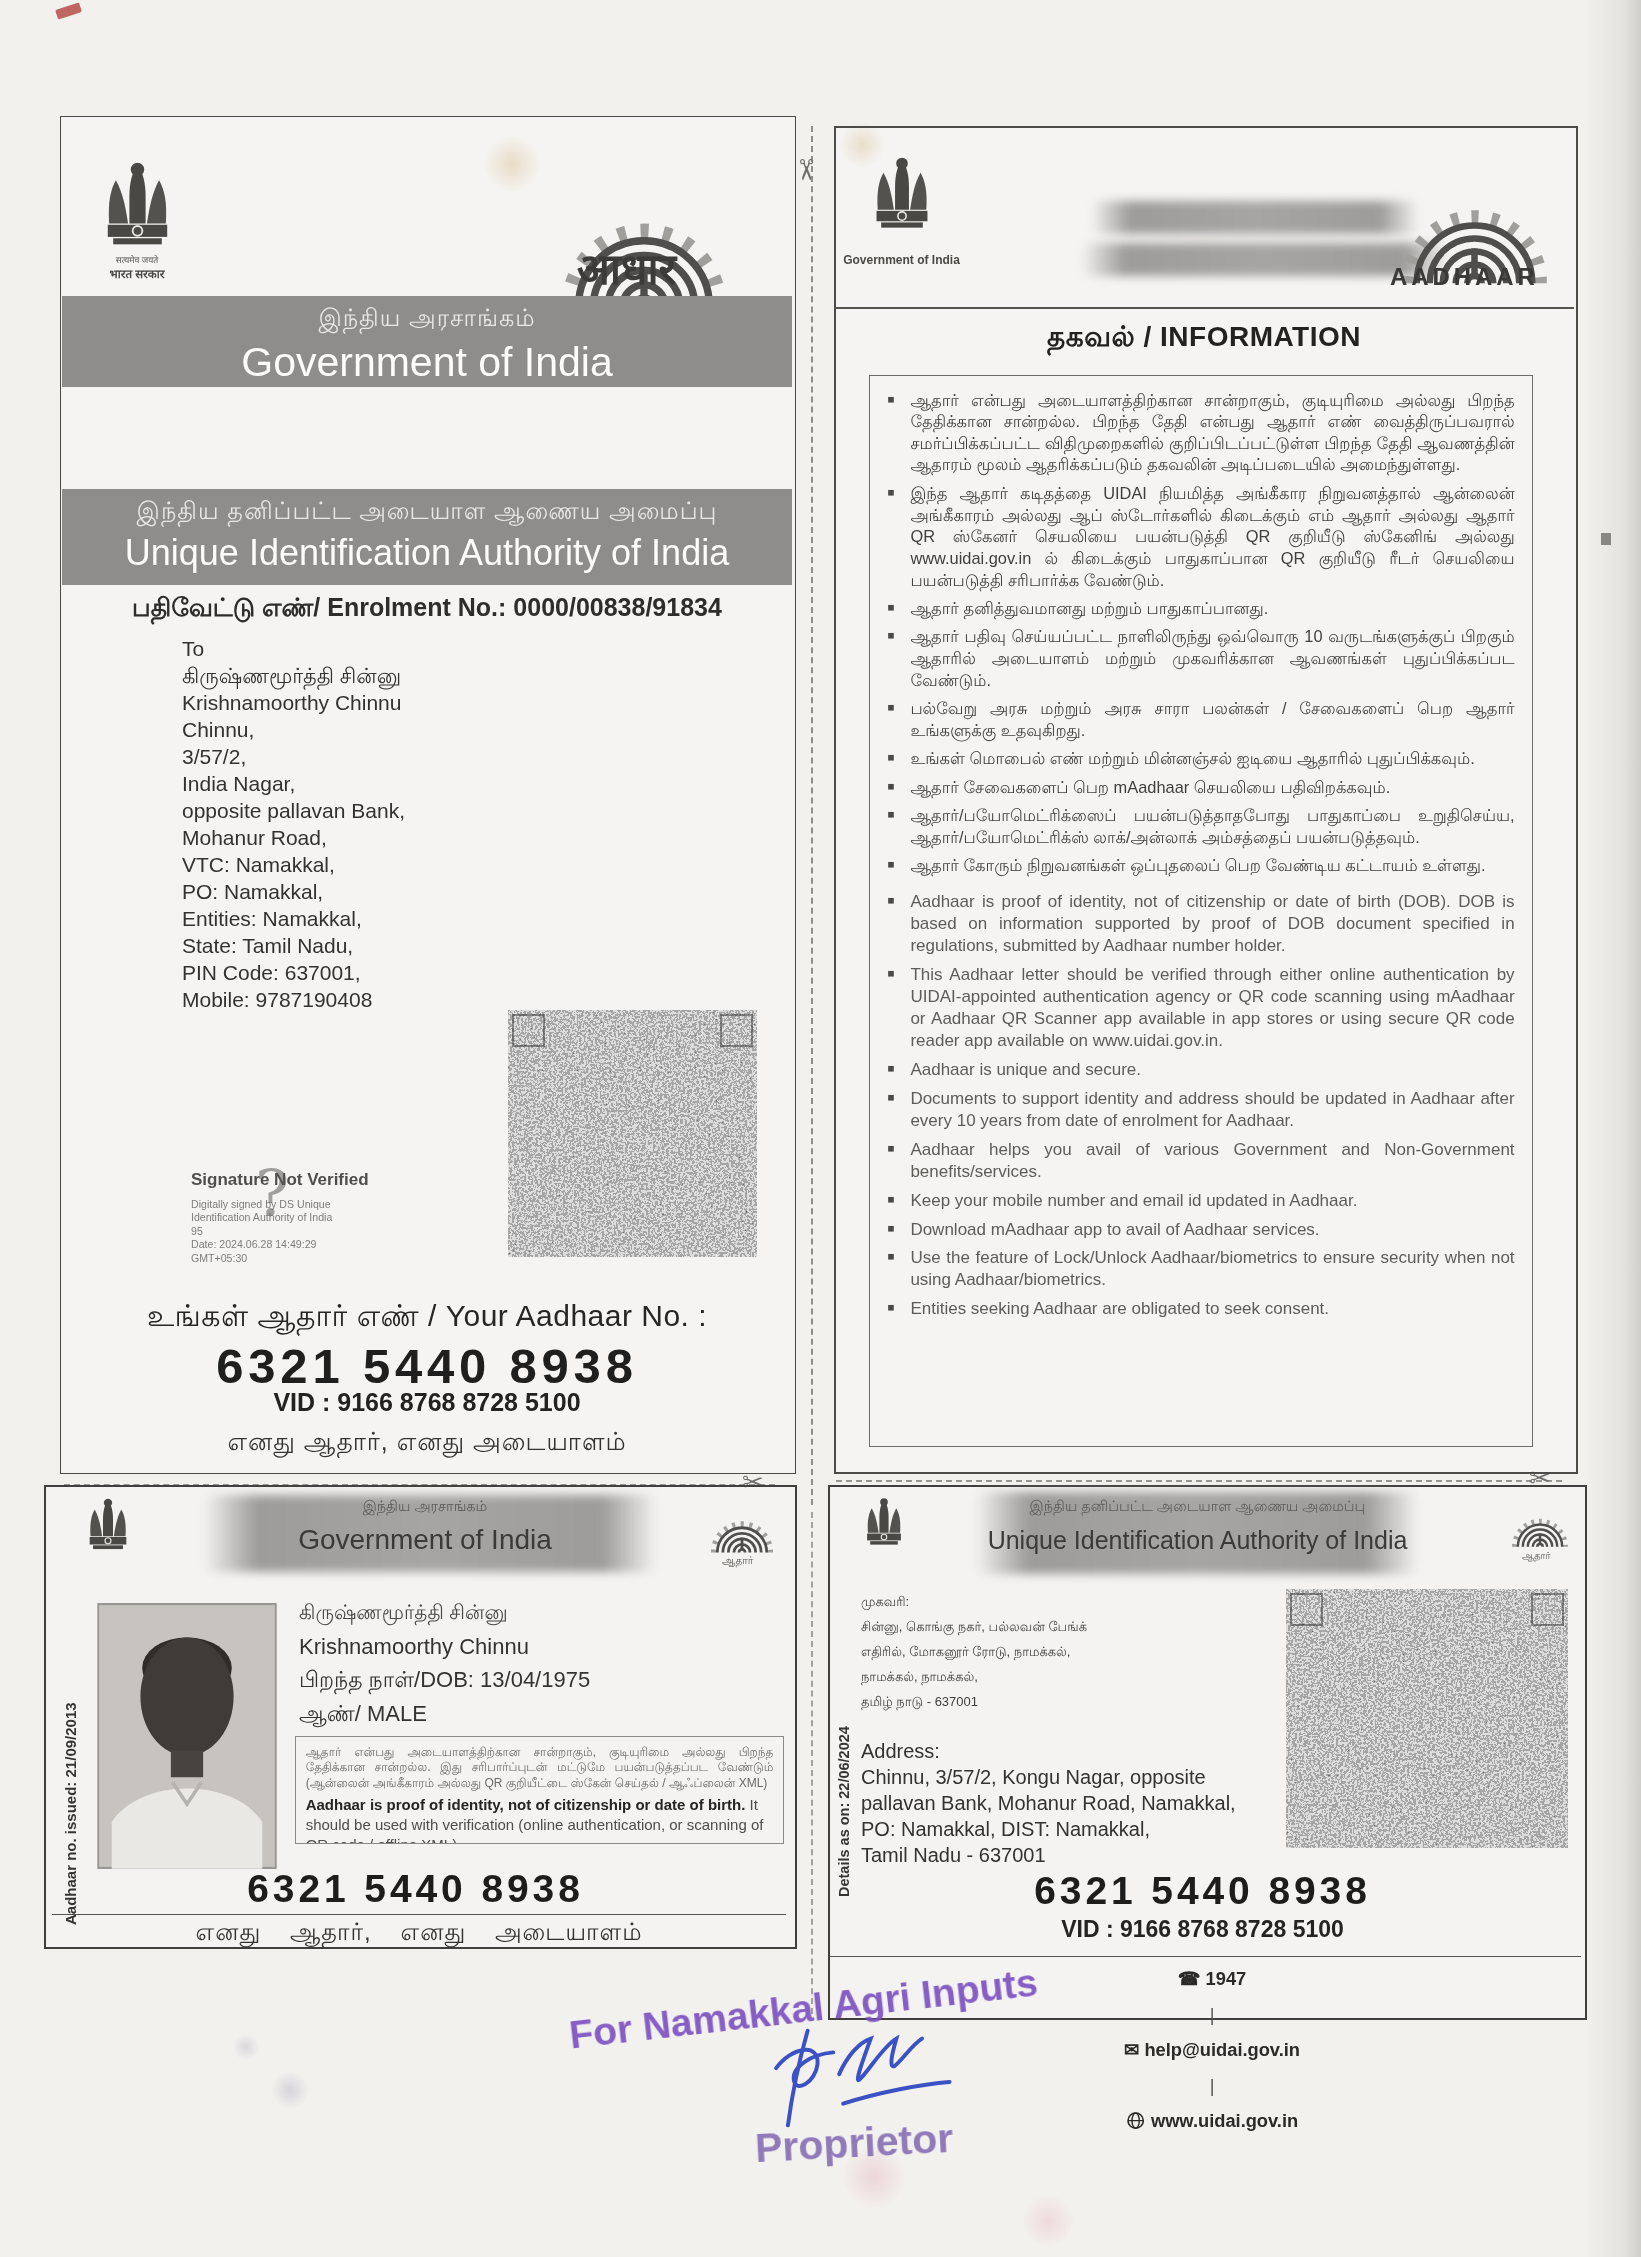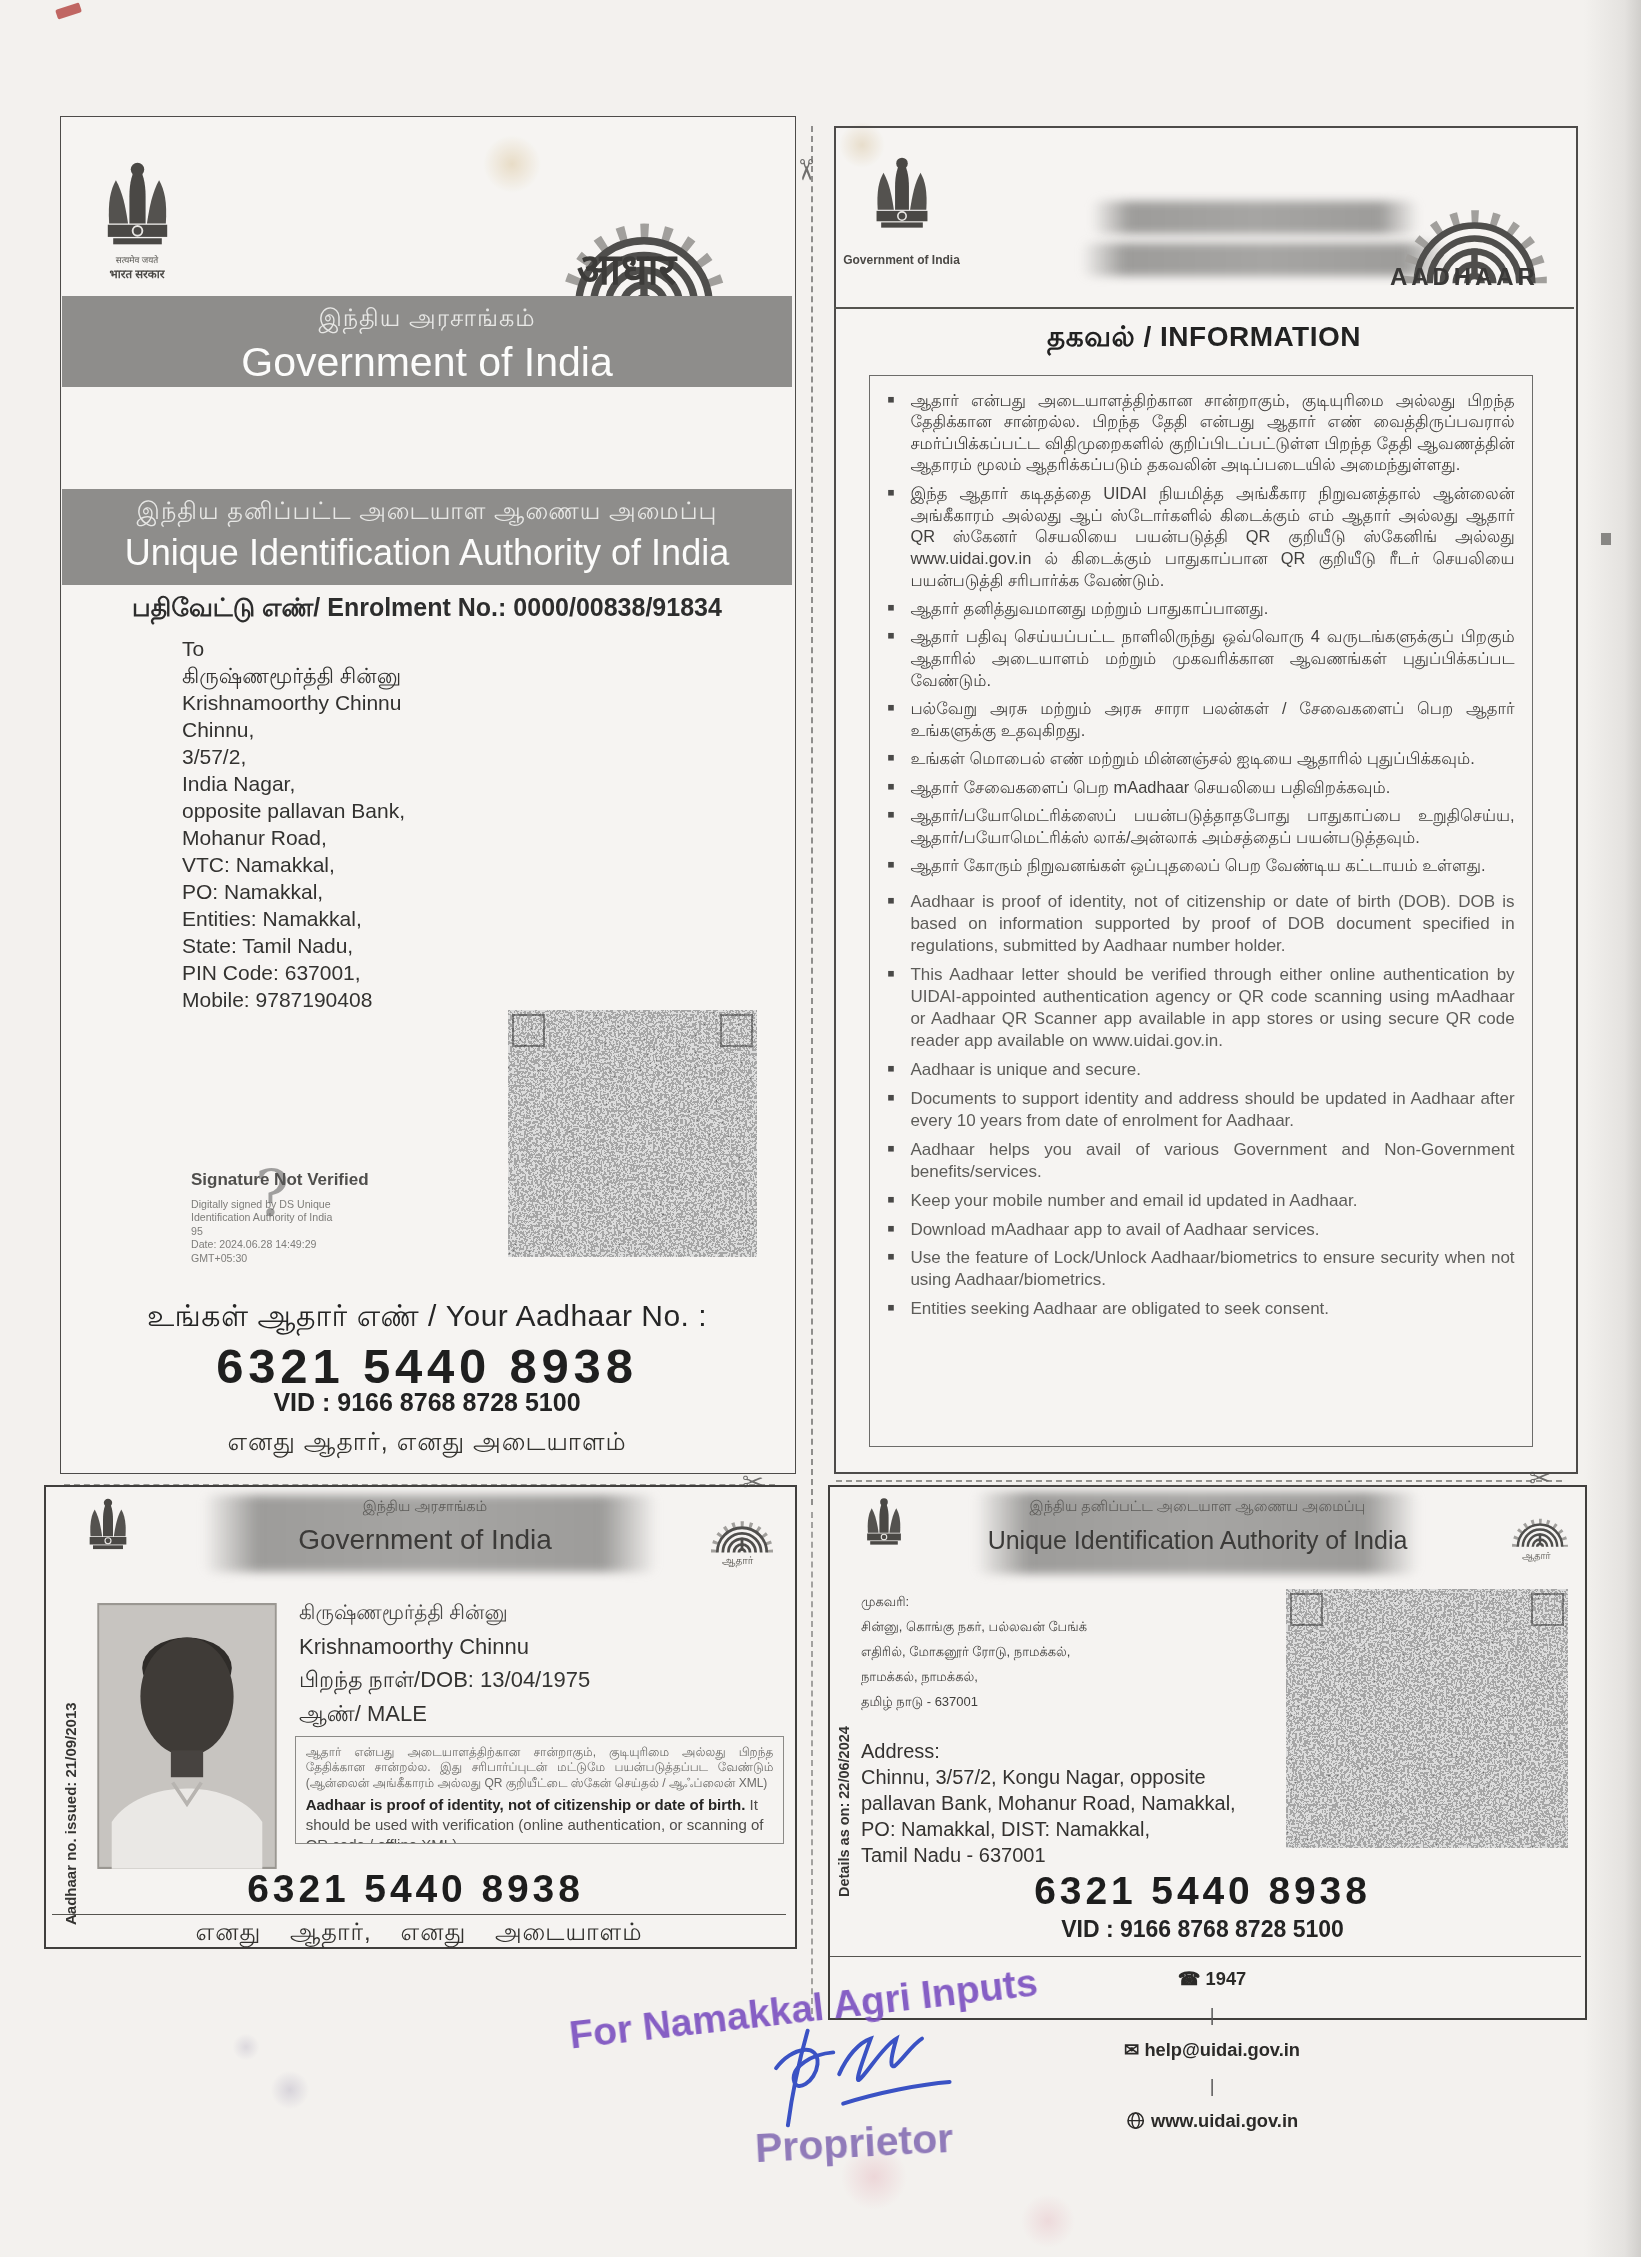--- a/index.html
+++ b/index.html
@@ -221,21 +221,21 @@
   <div class="abs aadhaar-logo-en" style="left:1390px;top:263px;">AADHAAR</div>
 
   <div class="abs rule" style="left:834px;top:307px;width:740px;"></div>
   <div class="abs ctr info-title" style="left:834px;top:321px;width:740px;">தகவல் / INFORMATION</div>
 
   <div class="abs info-inner" style="left:869px;top:375px;width:664px;height:1072px;">
     <ul class="blist ta">
       <li>ஆதார் என்பது அடையாளத்திற்கான சான்றாகும், குடியுரிமை அல்லது பிறந்த தேதிக்கான சான்றல்ல. பிறந்த தேதி என்பது ஆதார் எண் வைத்திருப்பவரால் சமர்ப்பிக்கப்பட்ட விதிமுறைகளில் குறிப்பிடப்பட்டுள்ள பிறந்த தேதி ஆவணத்தின் ஆதாரம் மூலம் ஆதரிக்கப்படும் தகவலின் அடிப்படையில் அமைந்துள்ளது.</li>
       <li>இந்த ஆதார் கடிதத்தை UIDAI நியமித்த அங்கீகார நிறுவனத்தால் ஆன்லைன் அங்கீகாரம் அல்லது ஆப் ஸ்டோர்களில் கிடைக்கும் எம் ஆதார் அல்லது ஆதார் QR ஸ்கேனர் செயலியை பயன்படுத்தி QR குறியீடு ஸ்கேனிங் அல்லது www.uidai.gov.in ல் கிடைக்கும் பாதுகாப்பான QR குறியீடு ரீடர் செயலியை பயன்படுத்தி சரிபார்க்க வேண்டும்.</li>
       <li>ஆதார் தனித்துவமானது மற்றும் பாதுகாப்பானது.</li>
-      <li>ஆதார் பதிவு செய்யப்பட்ட நாளிலிருந்து ஒவ்வொரு 4 வருடங்களுக்குப் பிறகும் ஆதாரில் அடையாளம் மற்றும் முகவரிக்கான ஆவணங்கள் புதுப்பிக்கப்பட வேண்டும்.</li>
+      <li>ஆதார் பதிவு செய்யப்பட்ட நாளிலிருந்து ஒவ்வொரு 10 வருடங்களுக்குப் பிறகும் ஆதாரில் அடையாளம் மற்றும் முகவரிக்கான ஆவணங்கள் புதுப்பிக்கப்பட வேண்டும்.</li>
       <li>பல்வேறு அரசு மற்றும் அரசு சாரா பலன்கள் / சேவைகளைப் பெற ஆதார் உங்களுக்கு உதவுகிறது.</li>
       <li>உங்கள் மொபைல் எண் மற்றும் மின்னஞ்சல் ஐடியை ஆதாரில் புதுப்பிக்கவும்.</li>
       <li>ஆதார் சேவைகளைப் பெற mAadhaar செயலியை பதிவிறக்கவும்.</li>
       <li>ஆதார்/பயோமெட்ரிக்ஸைப் பயன்படுத்தாதபோது பாதுகாப்பை உறுதிசெய்ய, ஆதார்/பயோமெட்ரிக்ஸ் லாக்/அன்லாக் அம்சத்தைப் பயன்படுத்தவும்.</li>
       <li>ஆதார் கோரும் நிறுவனங்கள் ஒப்புதலைப் பெற வேண்டிய கட்டாயம் உள்ளது.</li>
     </ul>
     <ul class="blist en" style="margin-top:13.5px;">
       <li>Aadhaar is proof of identity, not of citizenship or date of birth (DOB). DOB is based on information supported by proof of DOB document specified in regulations, submitted by Aadhaar number holder.</li>
       <li>This Aadhaar letter should be verified through either online authentication by UIDAI-appointed authentication agency or QR code scanning using mAadhaar or Aadhaar QR Scanner app available in app stores or using secure QR code reader app available on www.uidai.gov.in.</li>
       <li>Aadhaar is unique and secure.</li>

